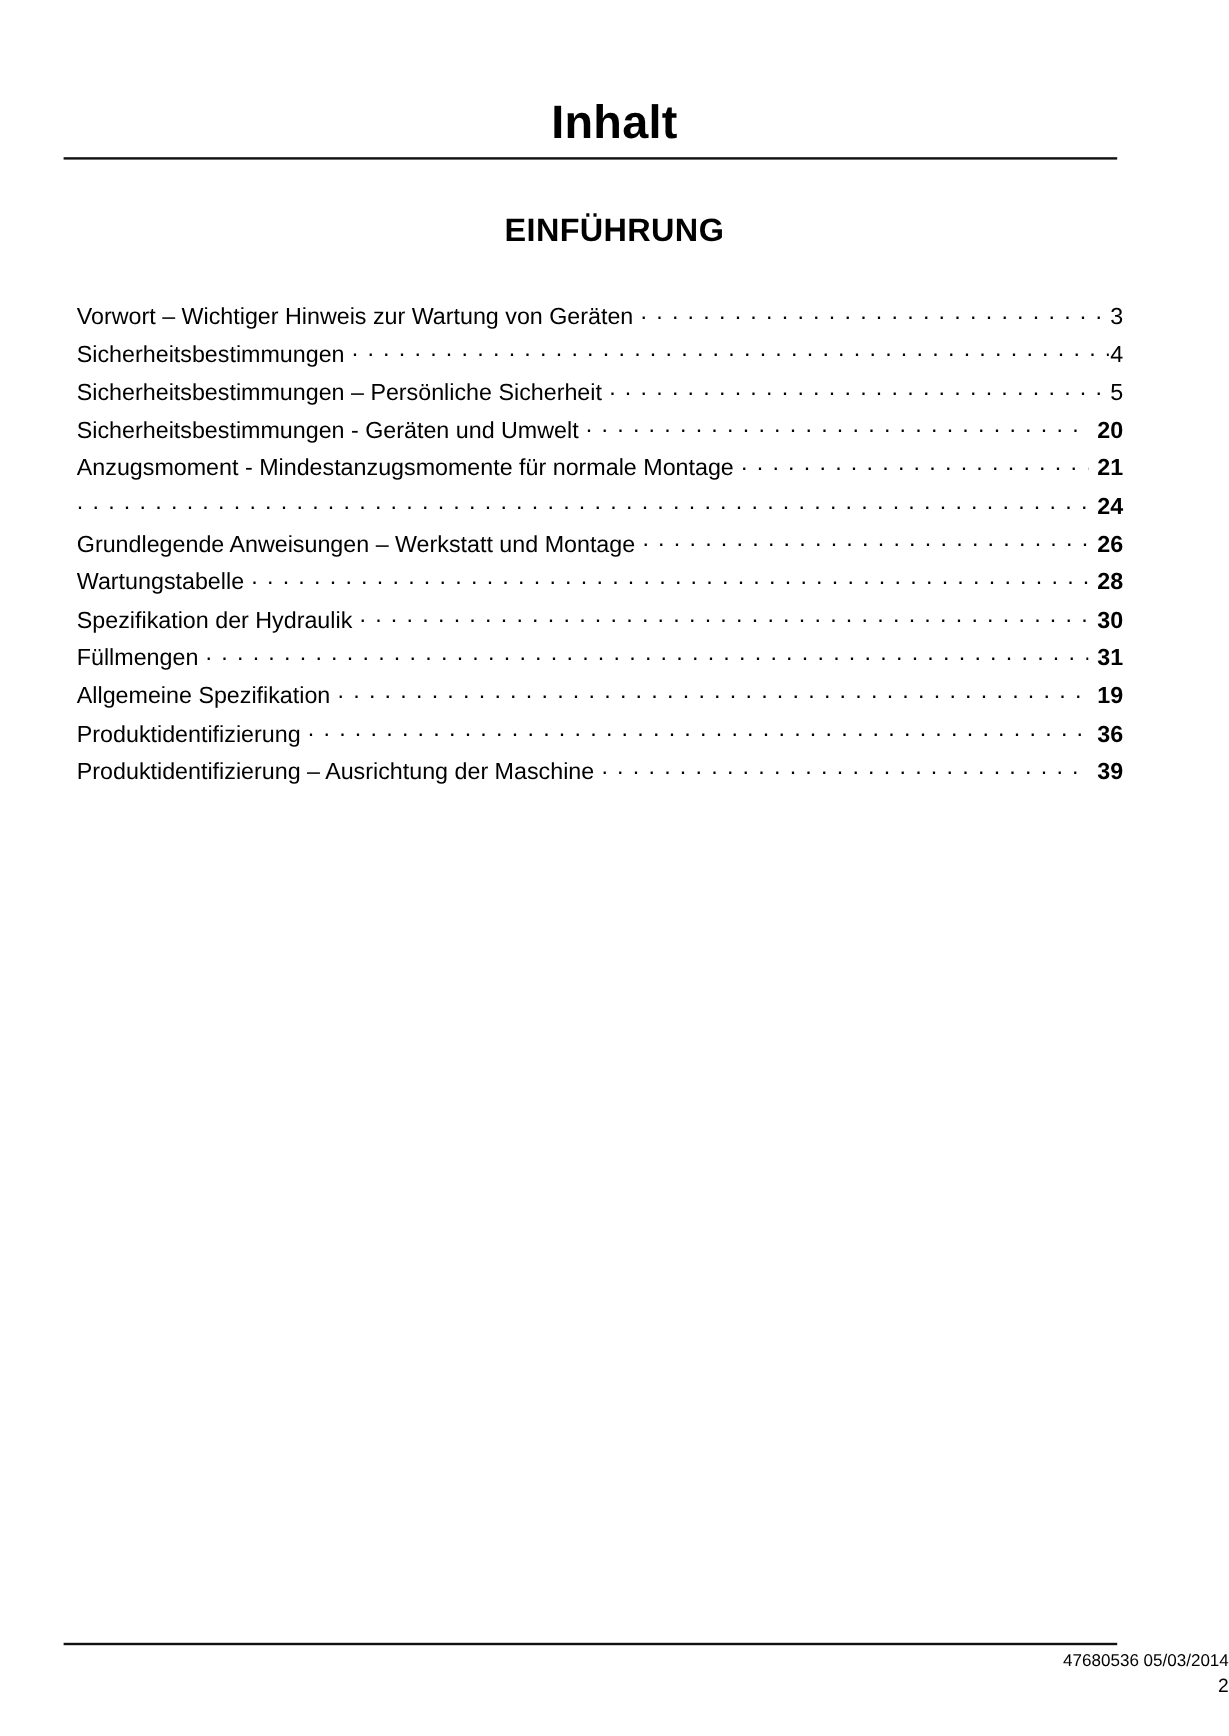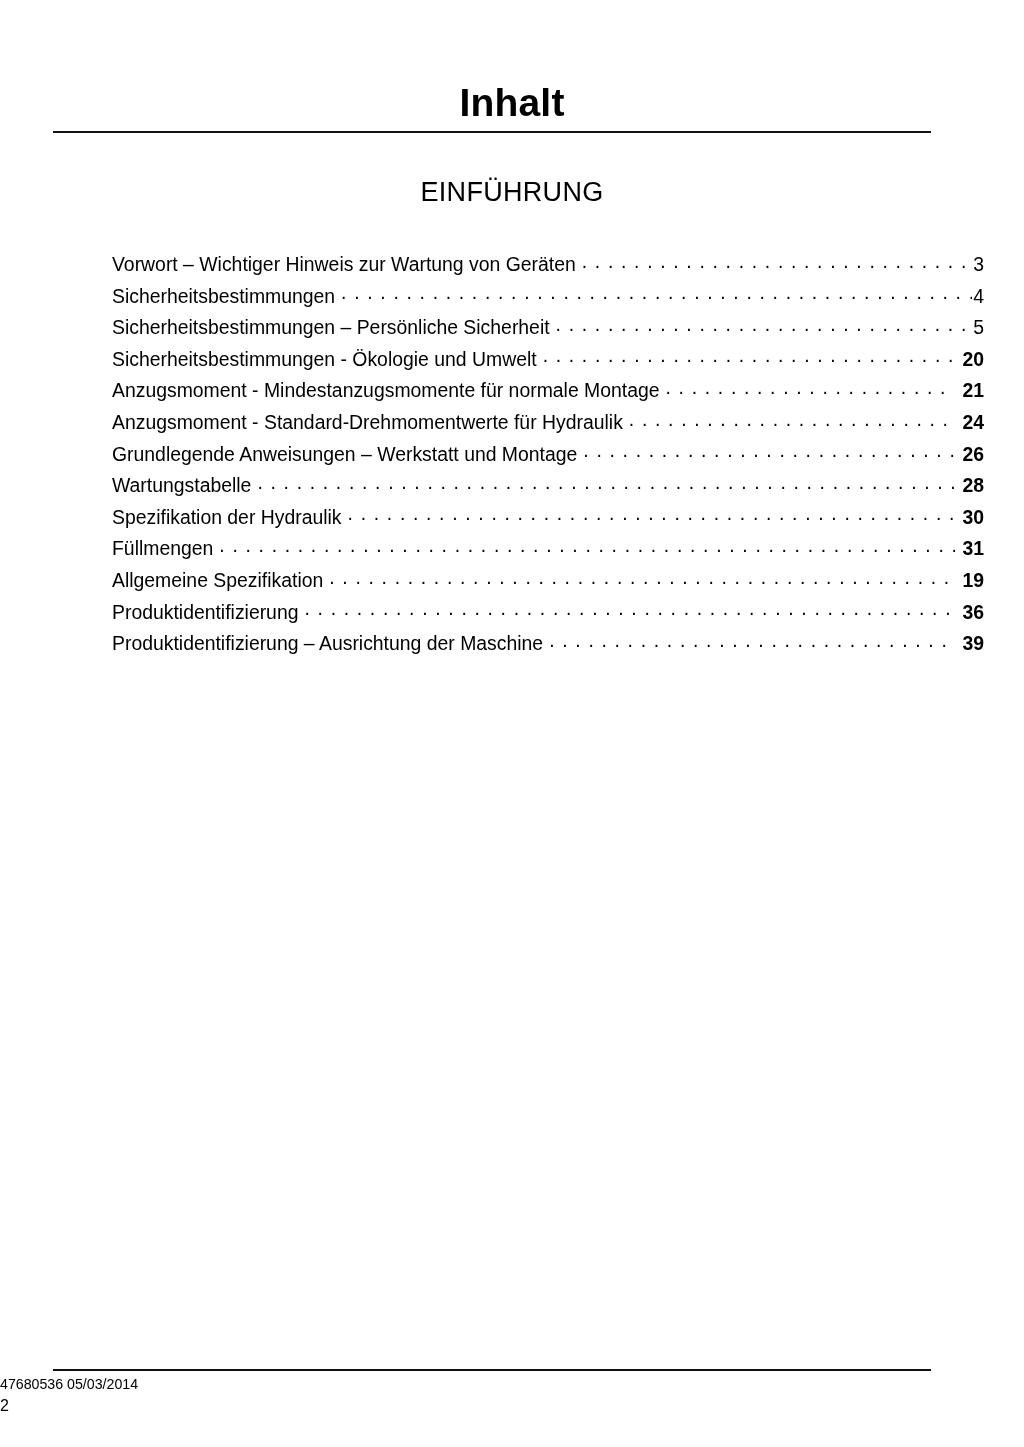--- a/index.html
+++ b/index.html
@@ -47,42 +47,41 @@
   .rule-top { top: 131px; }
   .rule-bottom { top: 1369px; }
 
   .section-title {
     position: absolute;
     left: 0;
     top: 176px;
     width: 1024px;
     text-align: center;
     font-size: 27px;
-    font-weight: normal;
+    font-weight: bold;
     letter-spacing: 0.3px;
     line-height: 33px;
   }
 
   
   .toc {
     position: absolute;
     left: 64px;
     top: 249px;
     width: 872px;
   }
 
   .toc-entry {
     display: flex;
     align-items: baseline;
     width: 100%;
     height: 31.6px;
     font-size: 19.4px;
     line-height: 31.6px;
     white-space: nowrap;
-    margin-left: 48px;
   }
 
   .toc-label {
     flex: 0 0 auto;
     padding-right: 6px;
   }
 
   .toc-dots {
     flex: 1 1 auto;
     overflow: hidden;
@@ -110,21 +109,21 @@
     padding-left: 7px;
     font-weight: bold;
   }
 
   
   .footer {
     position: absolute;
     left: 0;
     top: 1374px;
     width: 1024px;
-    text-align: left;
+    text-align: right;
   }
   .footer-code {
     font-size: 14.2px;
     line-height: 20px;
   }
   .footer-pageno {
     font-size: 16px;
     line-height: 22px;
     margin-top: 1px;
   }
@@ -150,31 +149,30 @@
         <span class="toc-label">Sicherheitsbestimmungen</span>
         <span class="toc-dots"></span>
         <span class="toc-page">4</span>
       </div>
       <div class="toc-entry">
         <span class="toc-label">Sicherheitsbestimmungen – Persönliche Sicherheit</span>
         <span class="toc-dots"></span>
         <span class="toc-page">5</span>
       </div>
       <div class="toc-entry wide-gap">
-        <span class="toc-label">Sicherheitsbestimmungen - Ökologie und Umwelt</span>
+        <span class="toc-label">Sicherheitsbestimmungen - Geräten und Umwelt</span>
         <span class="toc-dots"></span>
         <span class="toc-page">20</span>
       </div>
       <div class="toc-entry wide-gap">
         <span class="toc-label">Anzugsmoment - Mindestanzugsmomente für normale Montage</span>
         <span class="toc-dots"></span>
         <span class="toc-page">21</span>
       </div>
       <div class="toc-entry wide-gap">
-        <span class="toc-label">Anzugsmoment - Standard-Drehmomentwerte für Hydraulik</span>
         <span class="toc-dots"></span>
         <span class="toc-page">24</span>
       </div>
       <div class="toc-entry wide-gap">
         <span class="toc-label">Grundlegende Anweisungen – Werkstatt und Montage</span>
         <span class="toc-dots"></span>
         <span class="toc-page">26</span>
       </div>
       <div class="toc-entry wide-gap">
         <span class="toc-label">Wartungstabelle</span>

